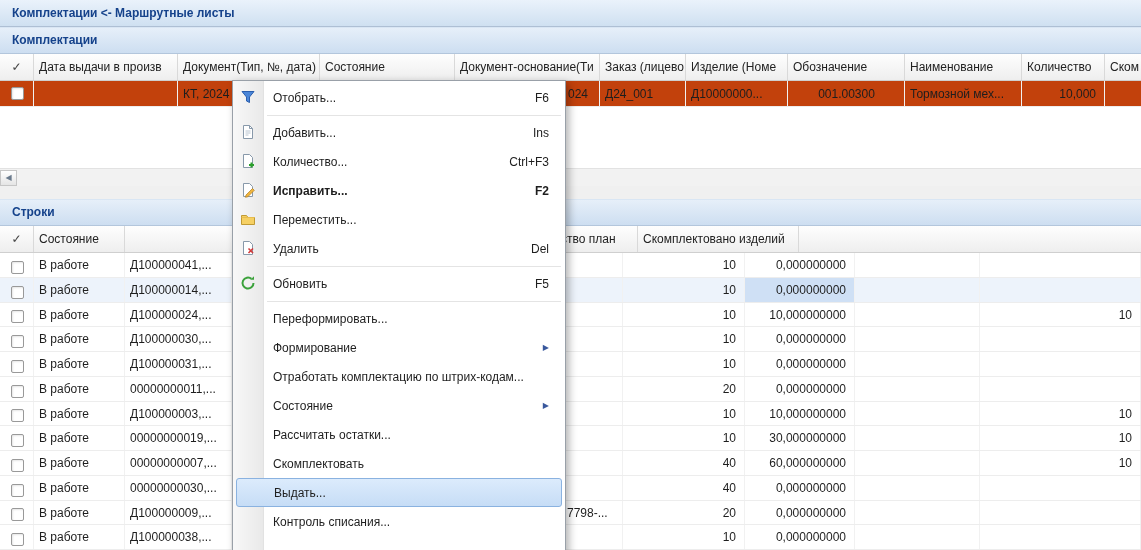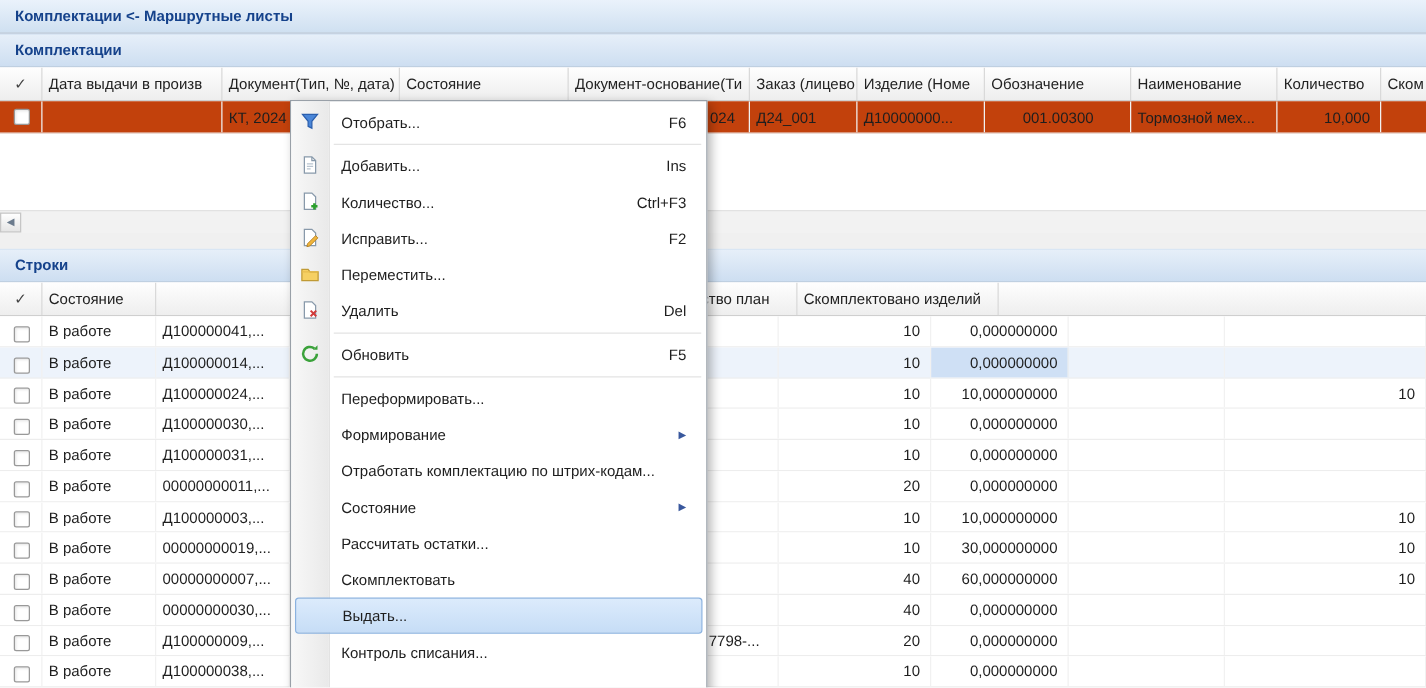--- a/index.html
+++ b/index.html
@@ -38,21 +38,21 @@
   .gap { height:13px; background:#f0f0f0; }
 
   .menu { position:absolute; left:232px; top:80px; width:334px; background:#fff; border:1px solid #99a0a8;
     box-shadow:3px 3px 8px rgba(0,0,0,.3); padding:2px 0 18px 0; z-index:10; }
   .menu::before { content:""; position:absolute; left:0; top:0; bottom:0; width:30px;
     background:linear-gradient(to right,#f8f8f8,#e9e9e9); border-right:1px solid #e2e2e2; }
   .mi { position:relative; display:flex; align-items:center; height:29px; padding:0 16px 0 40px; white-space:nowrap; cursor:default; }
   .mi .ico { position:absolute; left:7px; top:6px; width:16px; height:16px; }
   .mi .ico svg { width:16px; height:16px; display:block; }
   .mi .sc { margin-left:auto; padding-left:20px; }
-  .mi.bold .lbl, .mi.bold .sc { font-weight:normal; }
+  .mi.bold .lbl, .mi.bold .sc { font-weight:bold; }
   .mi.hl { background:linear-gradient(#dcebfc,#c6ddf6); border:1px solid #8ab2e0; border-radius:3px; margin:0 3px; padding:0 13px 0 37px; }
   .msep { position:relative; height:6px; margin:0 4px 0 34px; }
   .msep::after { content:""; position:absolute; left:0; right:0; top:3px; border-top:1px solid #e4e4e4; }
   .sub-arrow { margin-left:auto; font-size:8px; color:#39589d; }
 </style>
 </head>
 <body>
 
 <div class="app">
   <div class="titlebar">Комплектации &lt;- Маршрутные листы</div>

